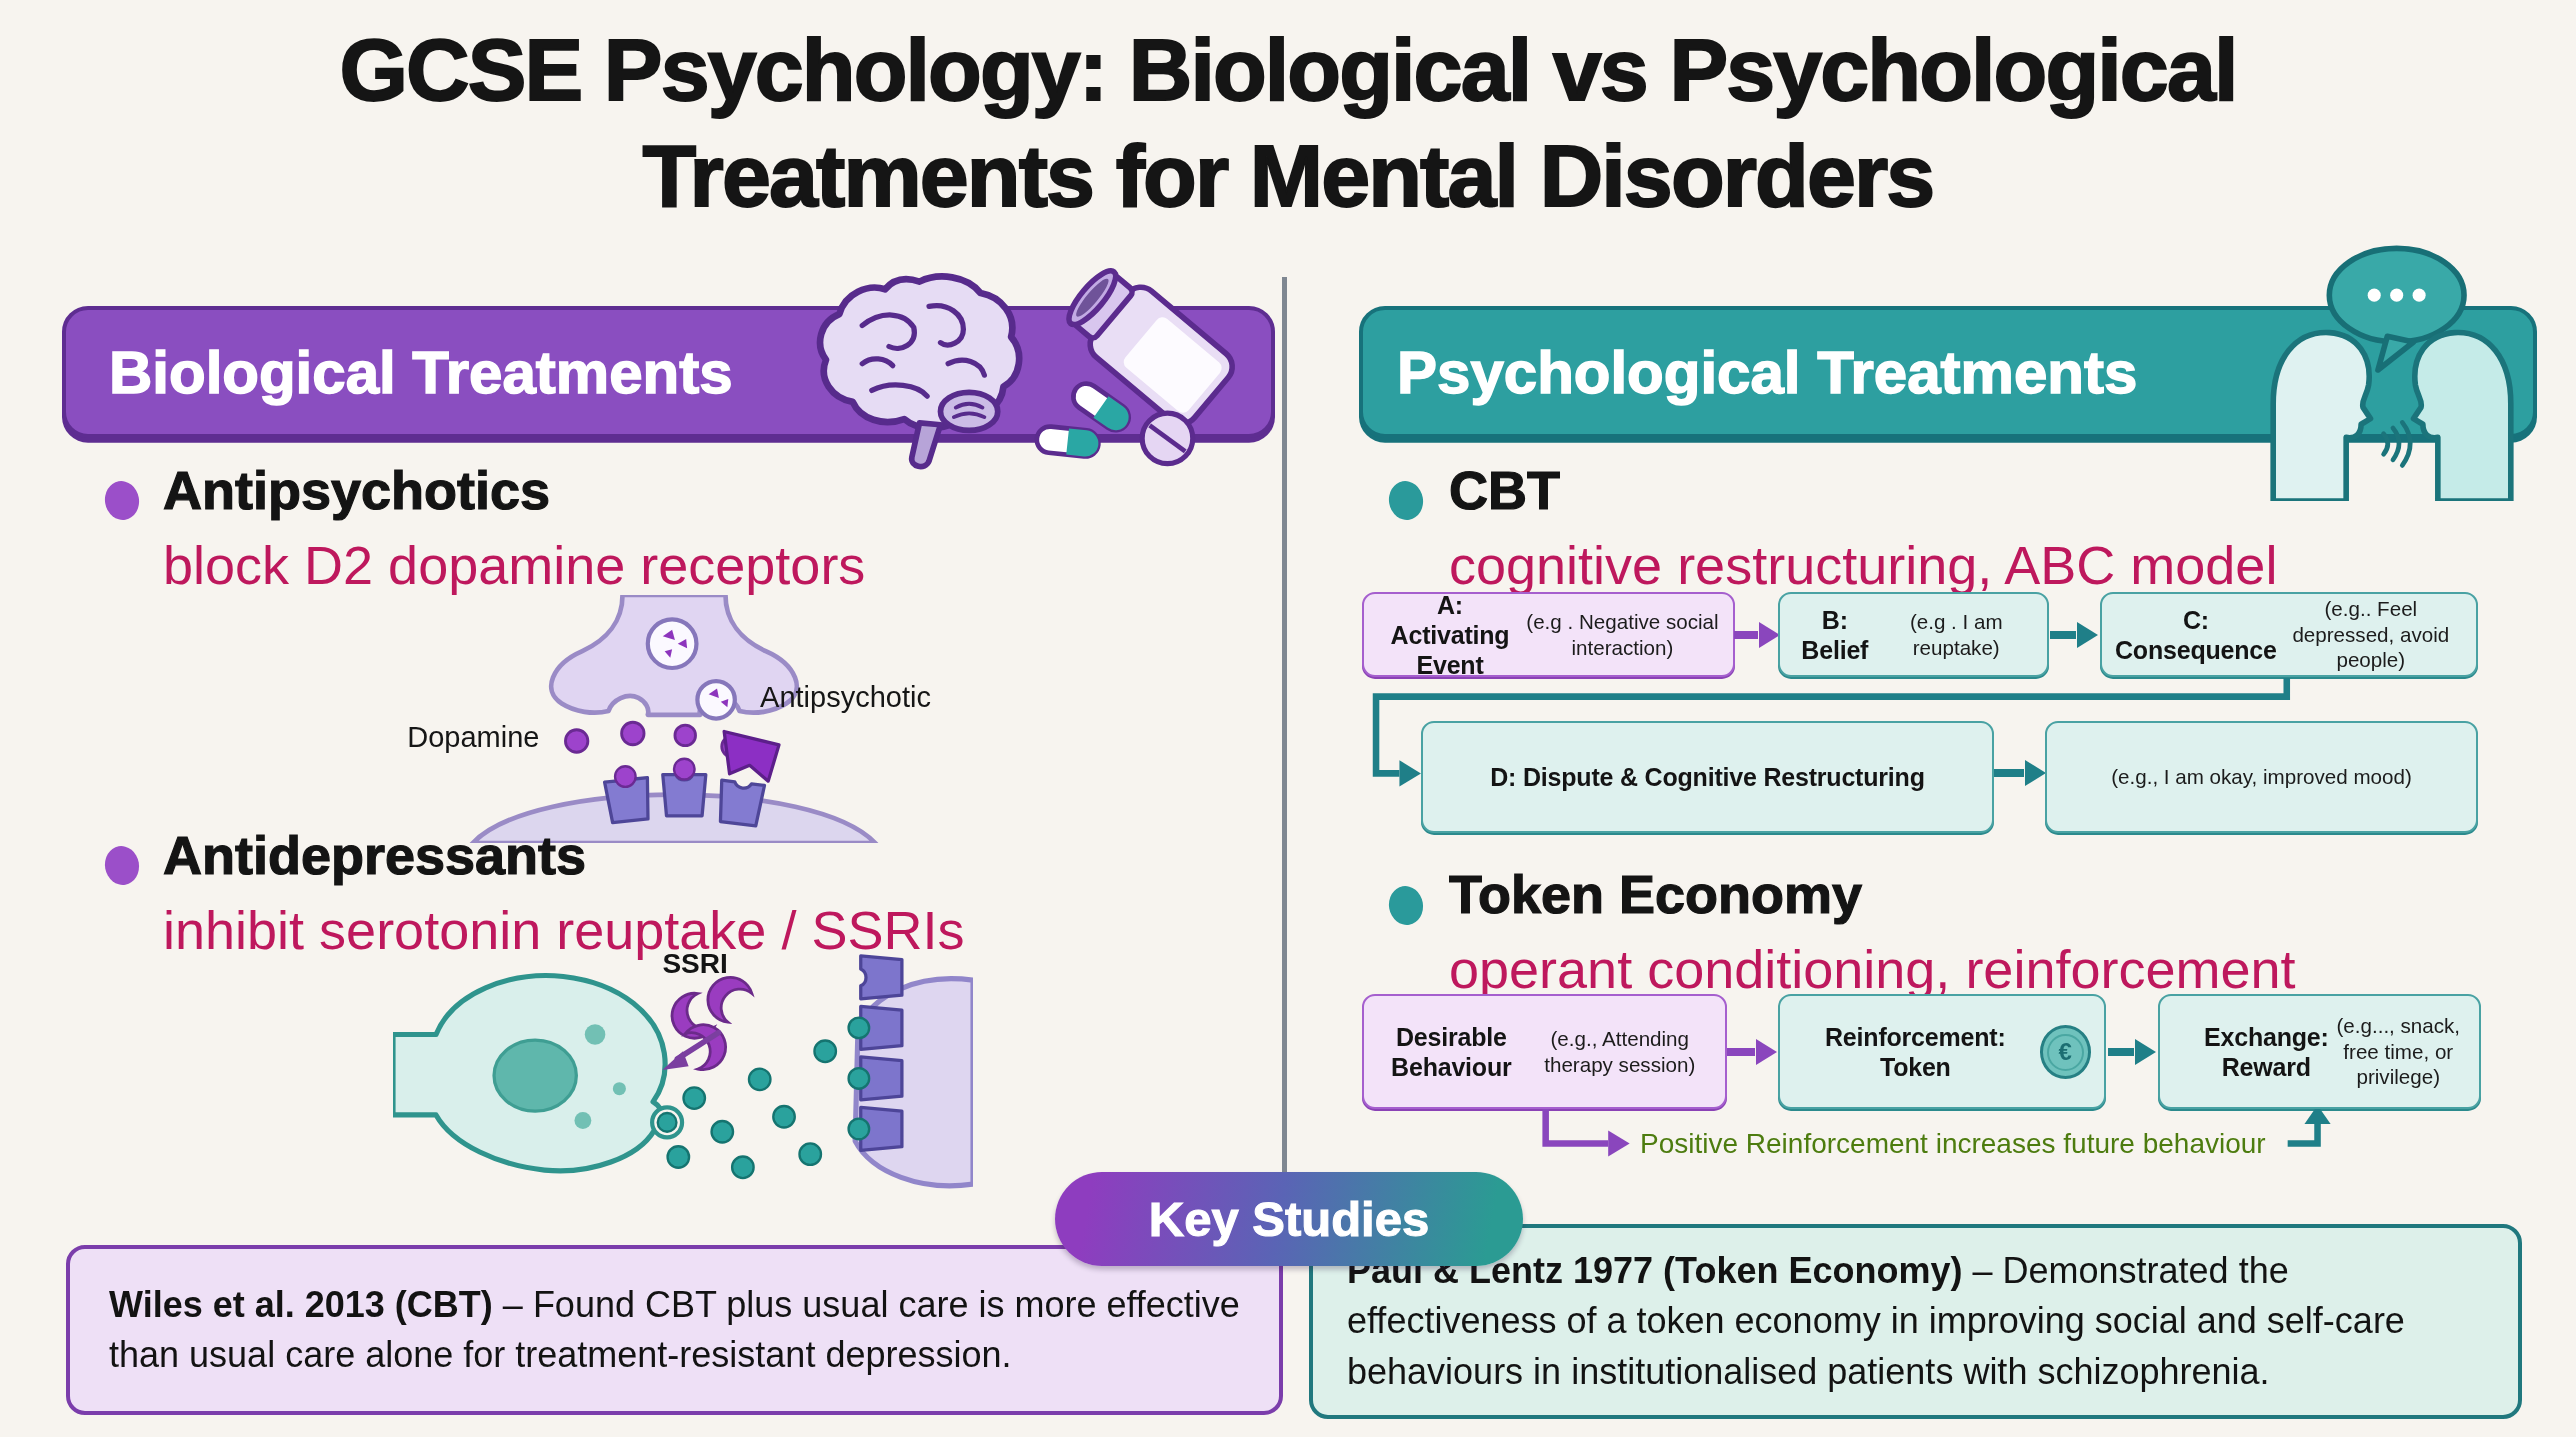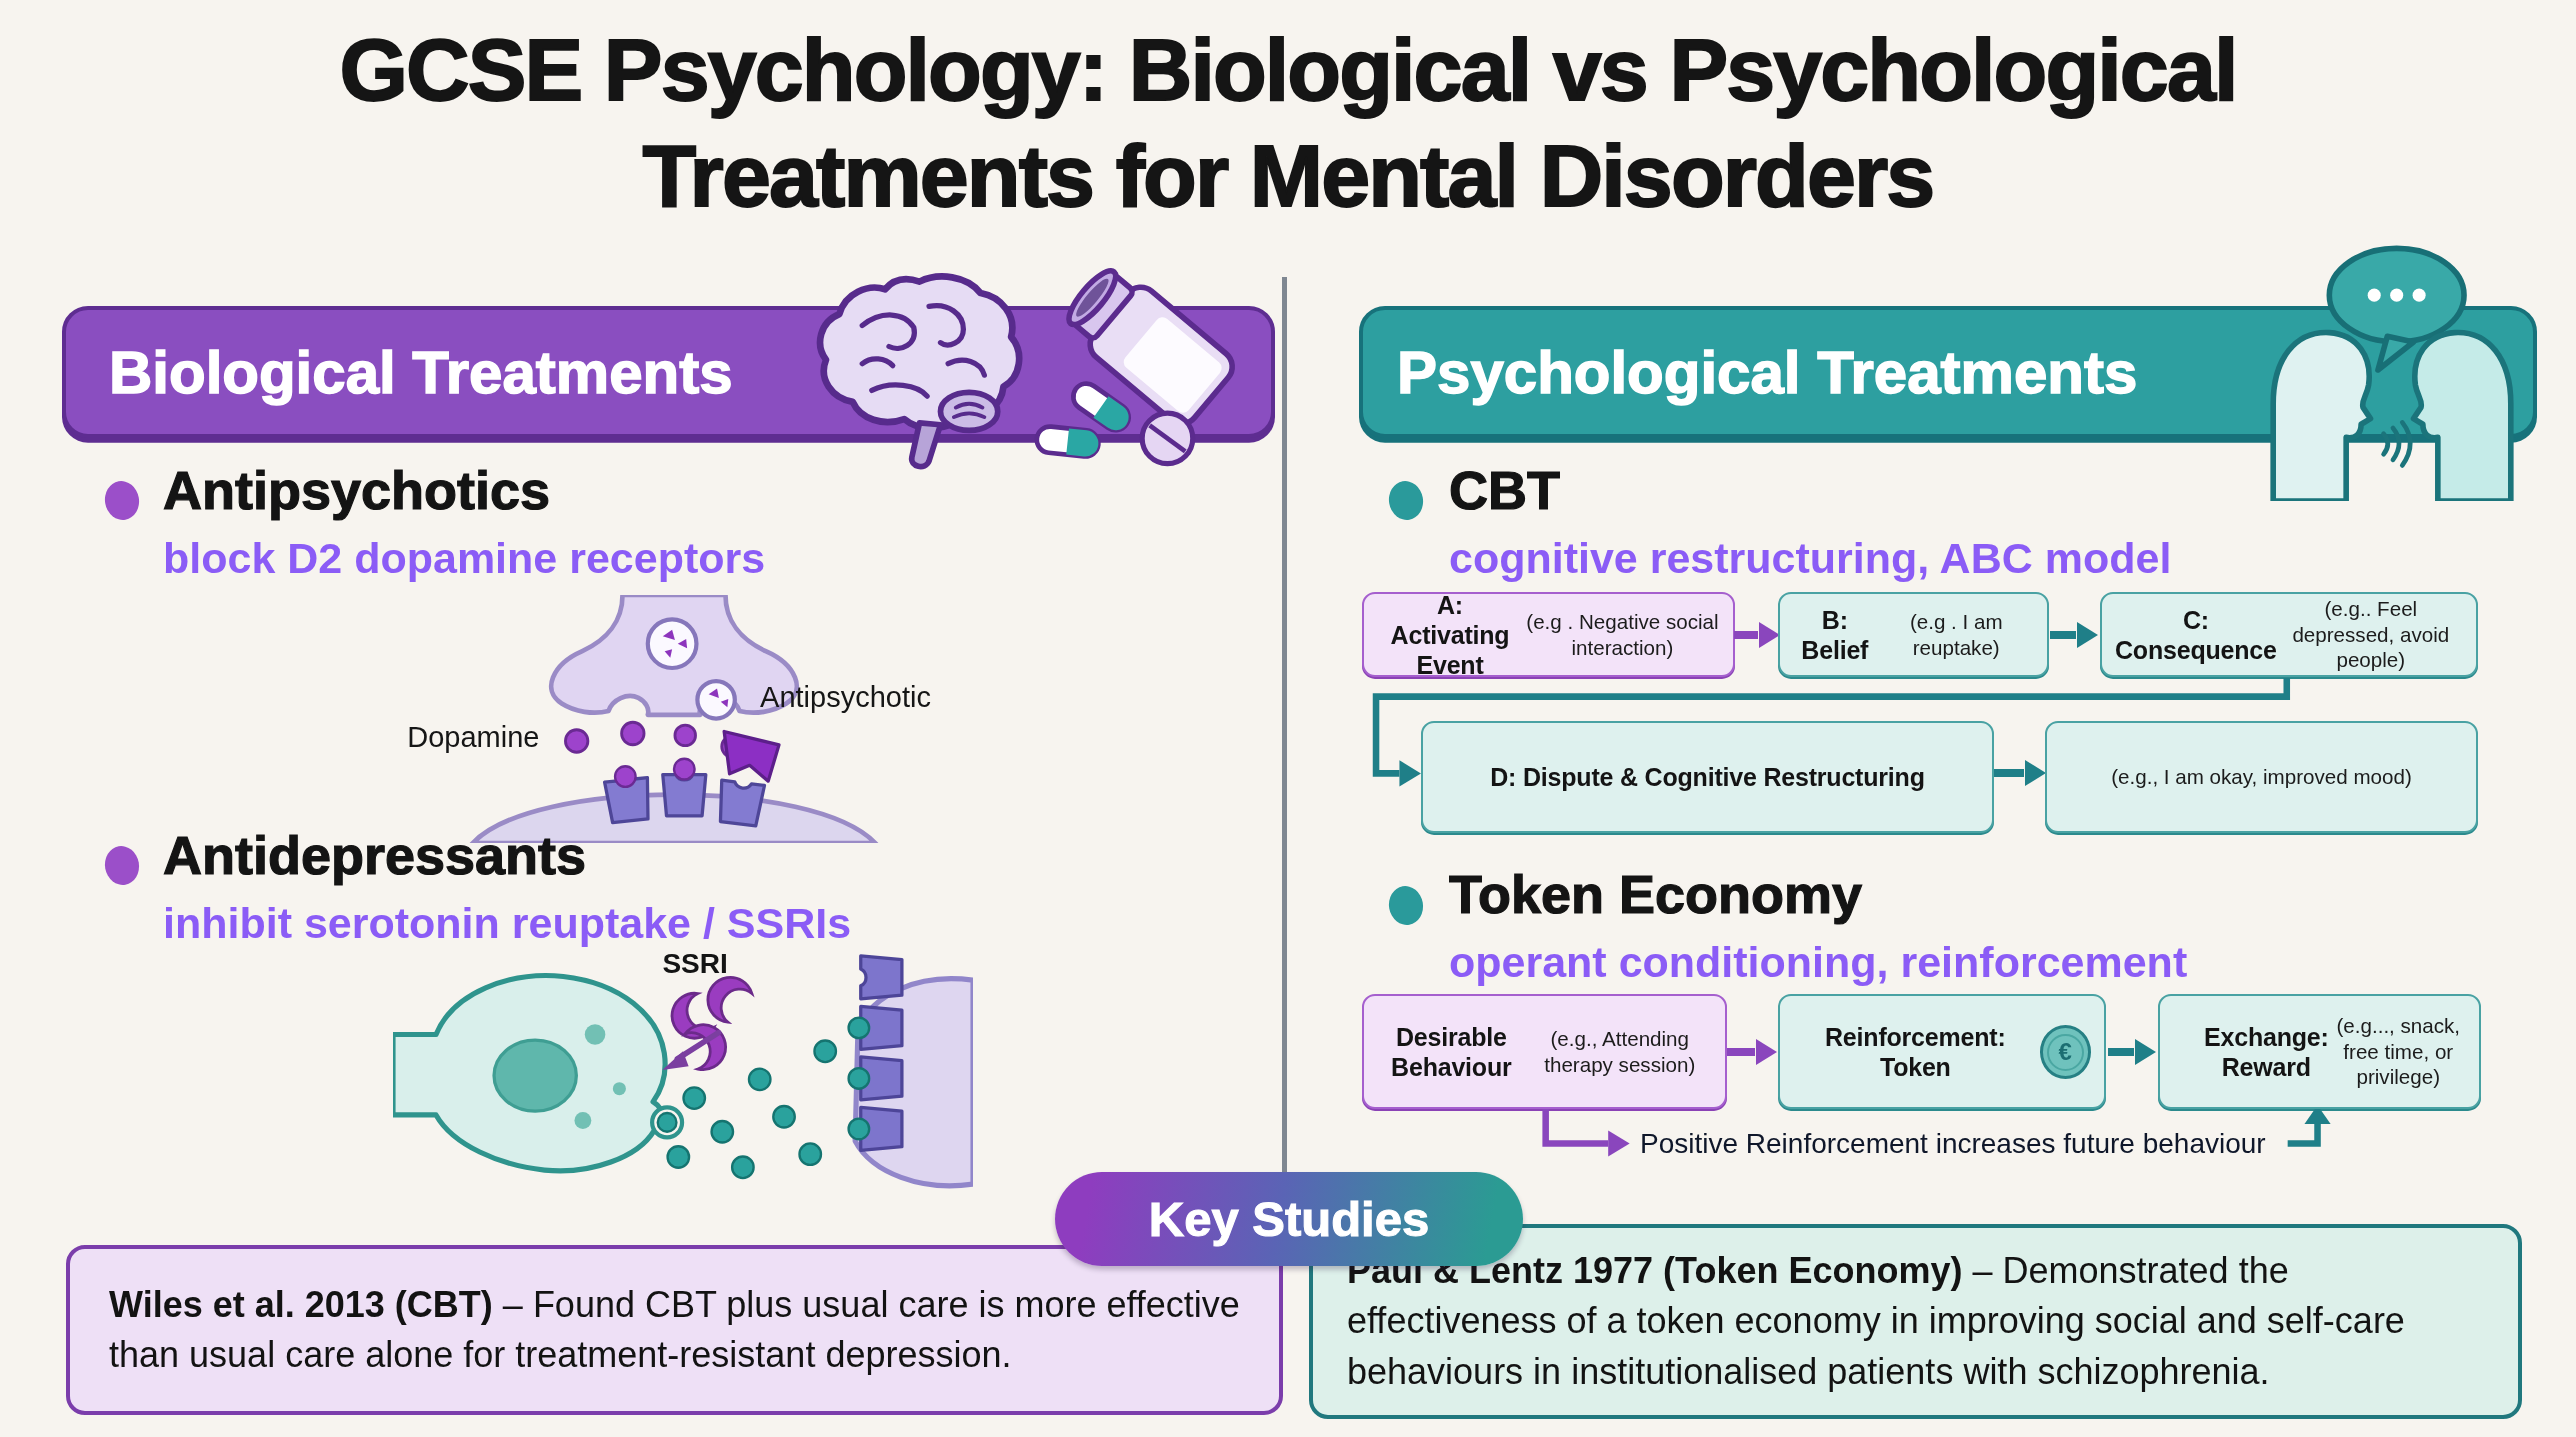--- a/index.html
+++ b/index.html
@@ -34,21 +34,21 @@
     left:1359px; top:294px; width:1178px; padding-left:34px;
     background:var(--teal,#2d9fa0);
     border:4.7px solid var(--tealDark,#17727b);
     box-shadow:0 4.7px 0 var(--tealDark,#17727b);
   }
   
   .blt{width:34px; height:39px; border-radius:50%; transform:rotate(-10deg);}
   .blt.purple{background:var(--purpleAccent,#9b4fc9);}
   .blt.teal{background:var(--tealAccent,#2a9a9b);}
   .item-h{font-size:54px; font-weight:bold; -webkit-text-stroke:1.2px #141414; line-height:1.1;}
-  .item-s{font-size:43px; color:#8b5cf6; line-height:1.15;font-weight:bold;}
+  .item-s{font-size:54px; color:#be185d; line-height:1.15;}
   
   .box{
     border-radius:13px; display:flex; flex-direction:row; justify-content:center;
     align-items:center; text-align:center; padding:5.6px 13px; box-sizing:border-box; gap:1.9px;
   }
   .box .bt{font-size:25px; font-weight:bold; line-height:1.2; letter-spacing:-0.2px; color:#141414;}
   .box .be{font-size:20.6px; line-height:1.25; color:#1c1c1c;}
   .pbox{background:var(--purpleBoxBg,#f3e3f9); border:2.8px solid var(--purpleBoxBorder,#a55fce); box-shadow:0 1.9px 0 #8a42b5;}
   .tbox{background:var(--tealBoxBg,#def1ee); border:2.8px solid var(--tealBoxBorder,#49a2a3); box-shadow:0 1.9px 0 #2b8a8d;}
   
@@ -66,21 +66,21 @@
   .coin{
     width:54px; height:54px; border-radius:50%; background:#6fc2bd;
     border:3.7px solid #268084; display:flex; align-items:center; justify-content:center;
     box-sizing:border-box; margin-top:1.9px;
   }
   .coin-inner{
     width:37px; height:37px; border-radius:50%; border:2.8px solid #4aa7a2;
     display:flex; align-items:center; justify-content:center;
     font-size:24px; font-weight:bold; color:#1c6e72; box-sizing:border-box;
   }
-  .flow-note{font-size:28px; color:#0f172a; white-space:nowrap;}
+  .flow-note{font-size:28px; color:#4d7c0f; white-space:nowrap;}
   
   .ks-pill{
     left:1055px; top:1172px; width:468px; height:94px; border-radius:47px;
     background:linear-gradient(100deg,#8e3dbf 8%, #5a64b5 48%, #2b9b93 92%);
     display:flex; align-items:center; justify-content:center;
     color:#fff; font-size:49px; font-weight:bold; -webkit-text-stroke:1.1px #fff;
     box-shadow:0 3.7px 5.6px rgba(40,20,60,.25); z-index:6;
   }
   .ks-box{
     display:flex; align-items:center; box-sizing:border-box; border-radius:19px;

